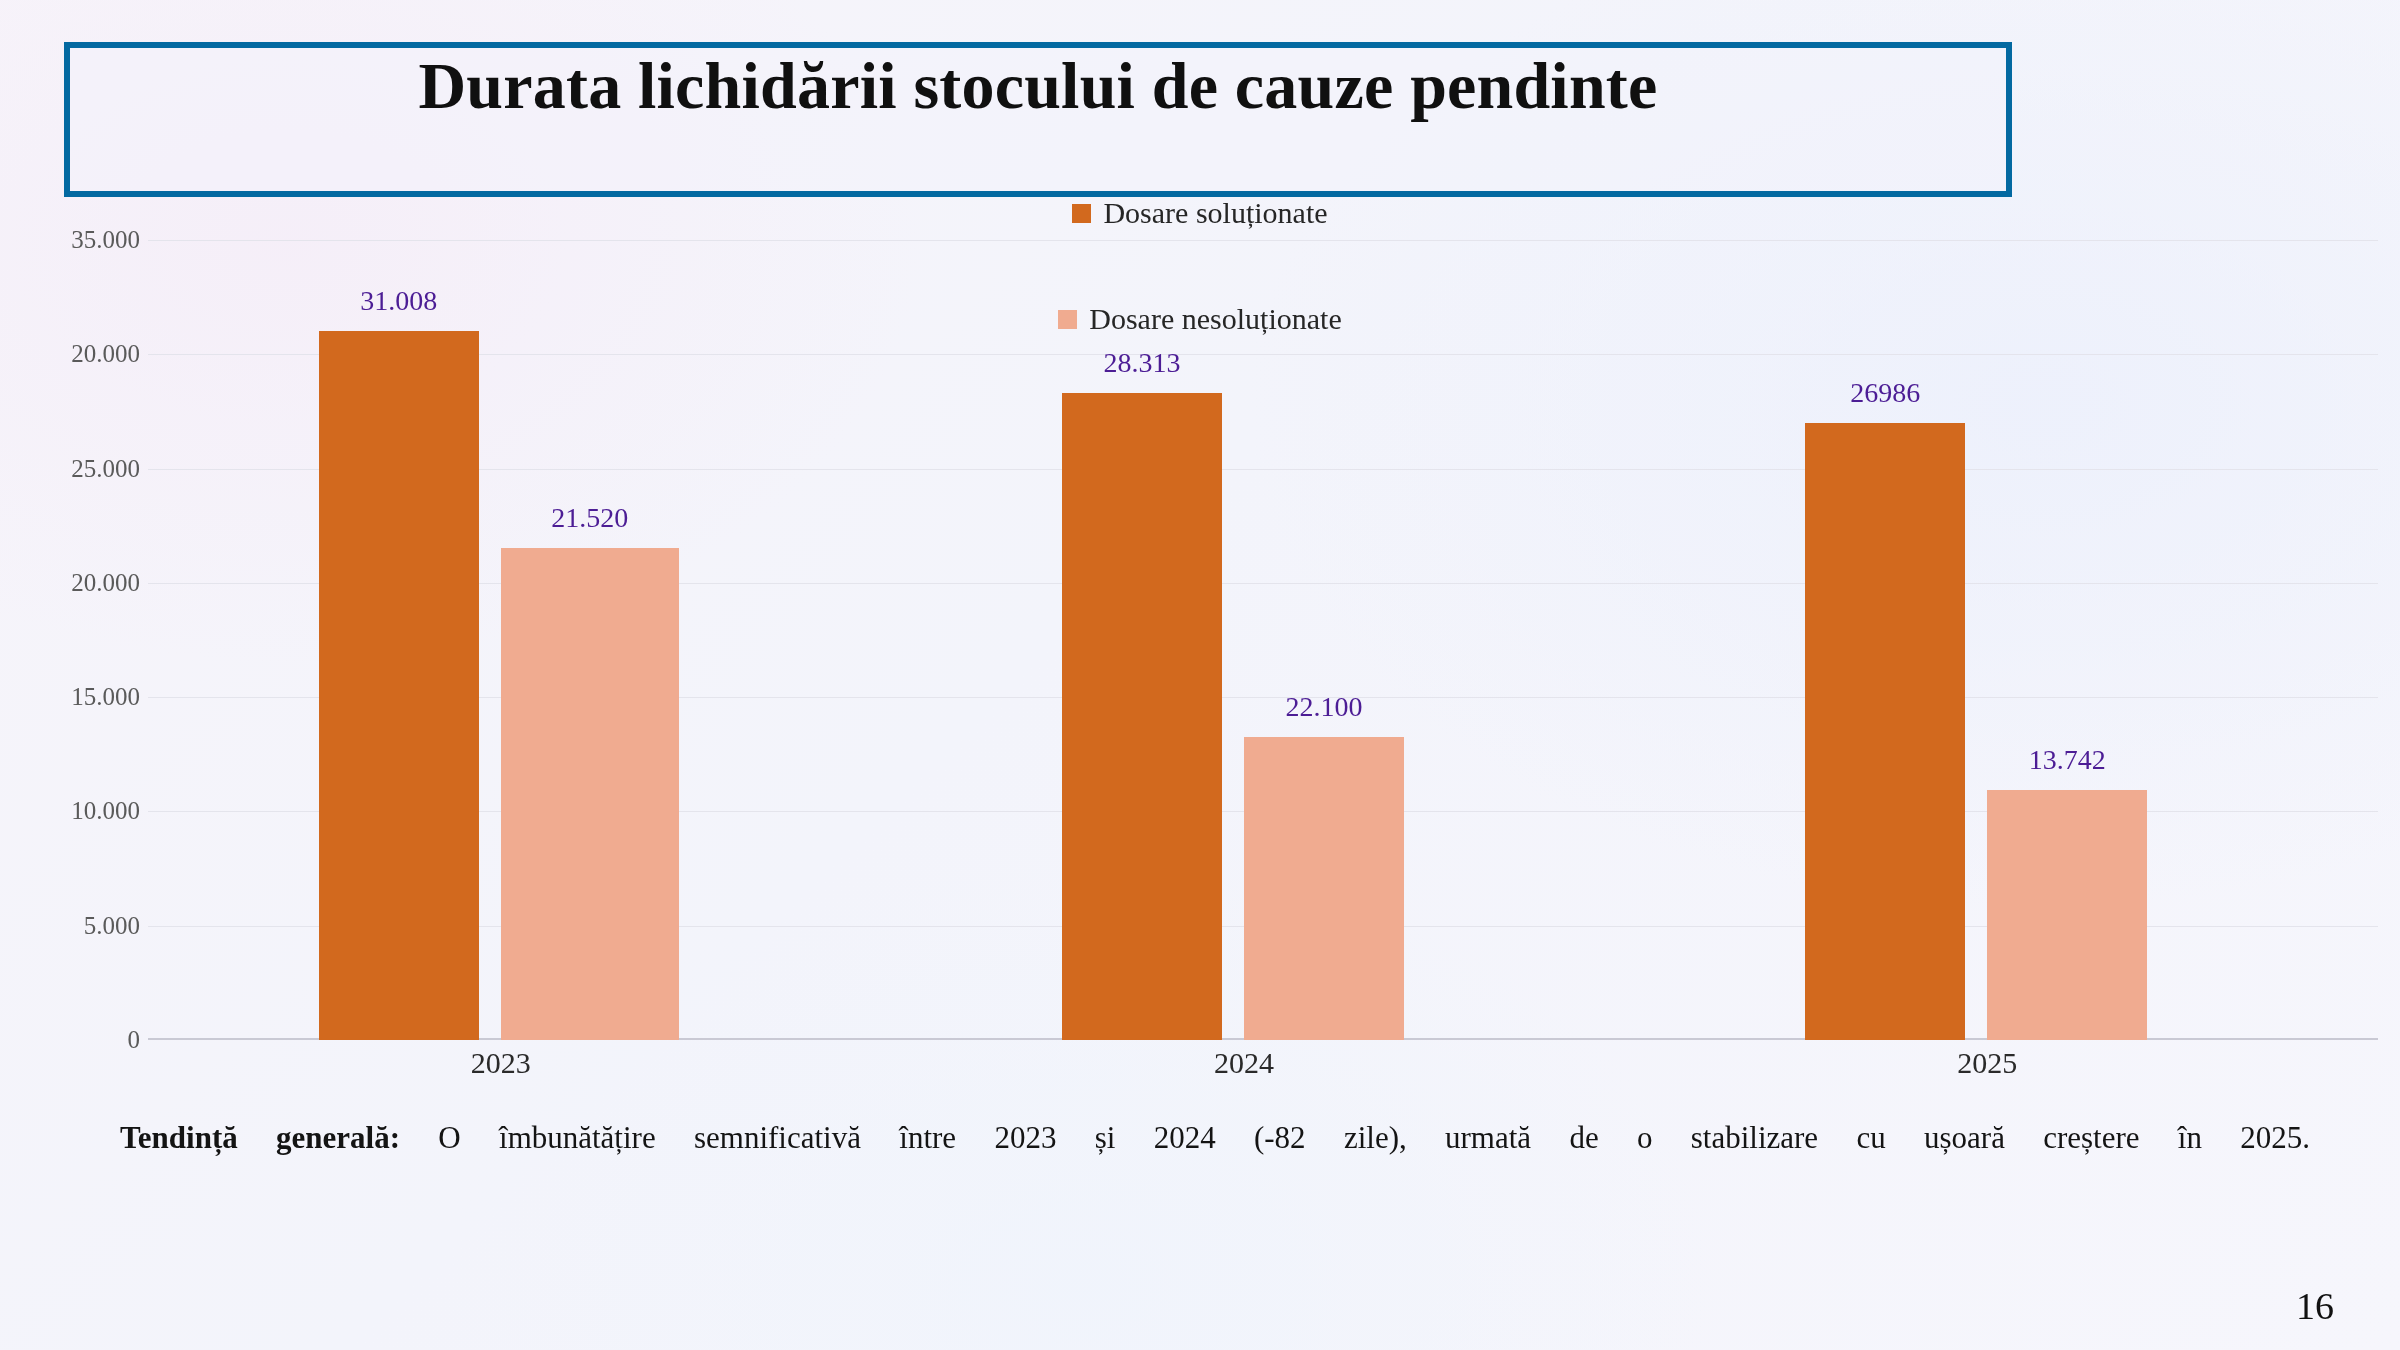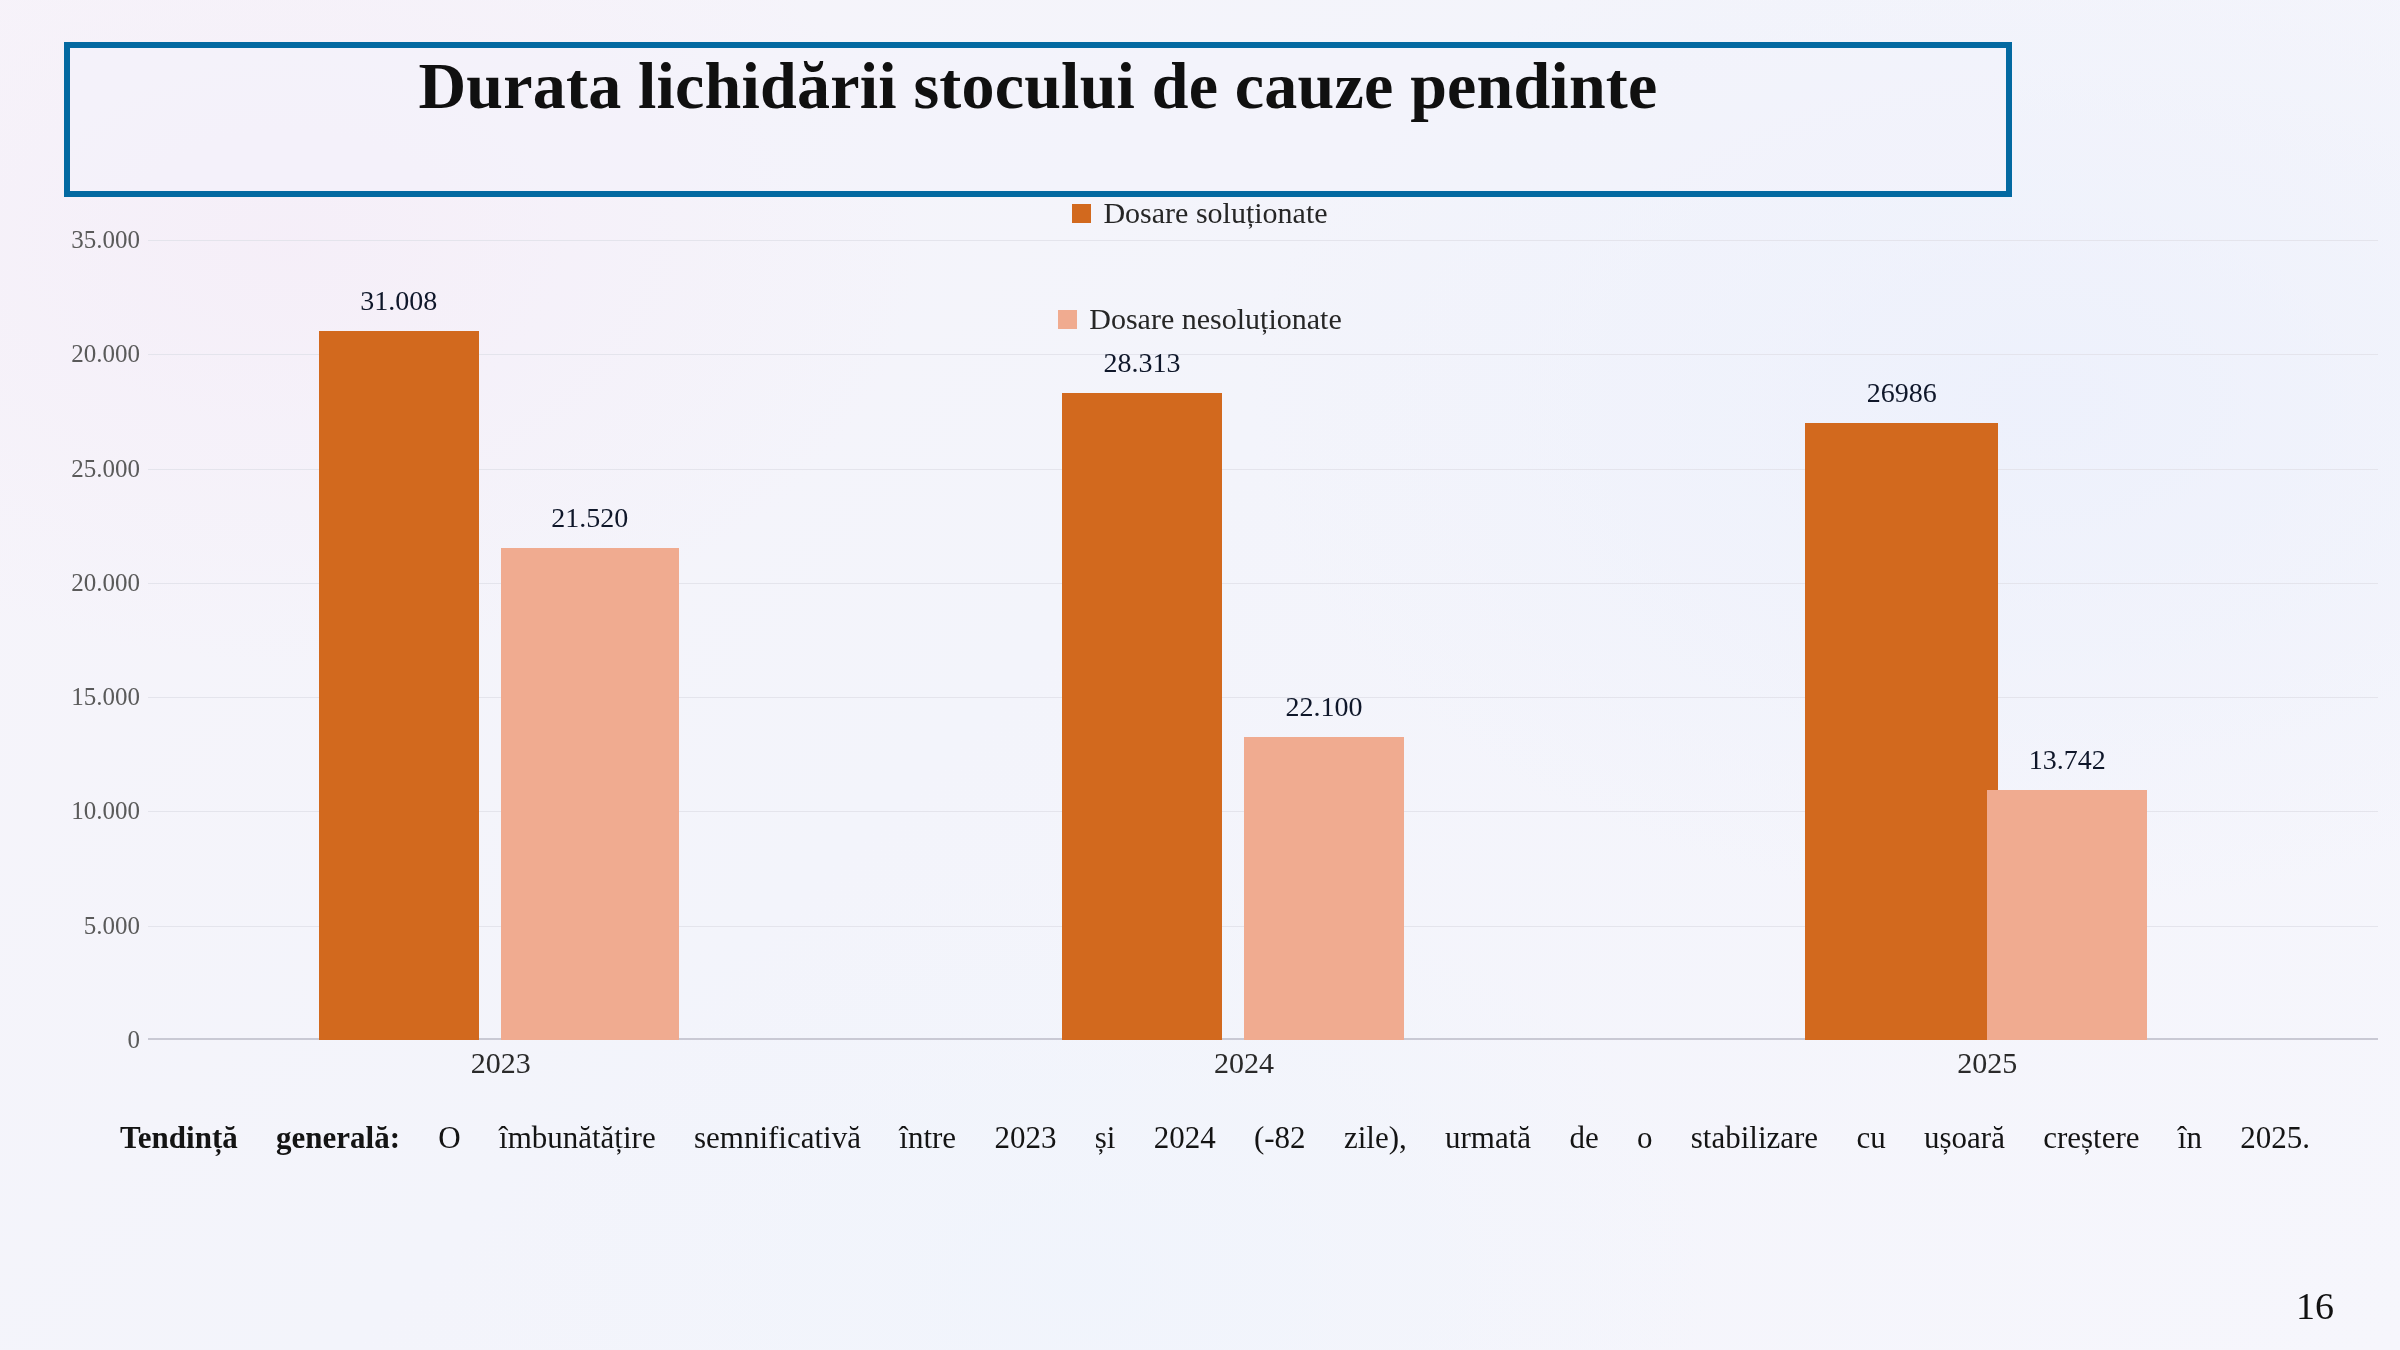--- a/index.html
+++ b/index.html
@@ -144,21 +144,21 @@
     position: absolute;
     bottom: 0;
     width: 160px;
   }
   .bar .val {
     position: absolute;
     left: 50%;
     transform: translateX(-50%);
     top: -46px;
     font-size: 28px;
-    color: #0f172a;
+    color: #4c1d95;
     white-space: nowrap;
   }
   .bar .fill {
     position: absolute;
     left: 0;
     bottom: 0;
     width: 100%;
     height: 100%;
   }
   .xlabels {
@@ -258,21 +258,21 @@
           <div class="bar" style="left: 170.667px; height: 647.154px;">
             <div class="fill" style="background: rgb(210, 105, 30);"></div>
             <div class="val">28.313</div>
           </div>
           <div class="bar" style="left: 352.667px; height: 303.497px;">
             <div class="fill" style="background: rgb(240, 171, 144);"></div>
             <div class="val">22.100</div>
           </div>
         </div>
         <div class="group" style="left: 1486.67px; width: 743.333px;">
-          <div class="bar" style="left: 170.667px; height: 616.823px; padding-left: 33px;">
+          <div class="bar" style="left: 170.667px; height: 616.823px;">
             <div class="fill" style="background: rgb(210, 105, 30);"></div>
             <div class="val">26986</div>
           </div>
           <div class="bar" style="left: 352.667px; height: 250px;">
             <div class="fill" style="background: rgb(240, 171, 144);"></div>
             <div class="val">13.742</div>
           </div>
         </div>
       </div>
     <div class="xlabels" id="xlabels">

